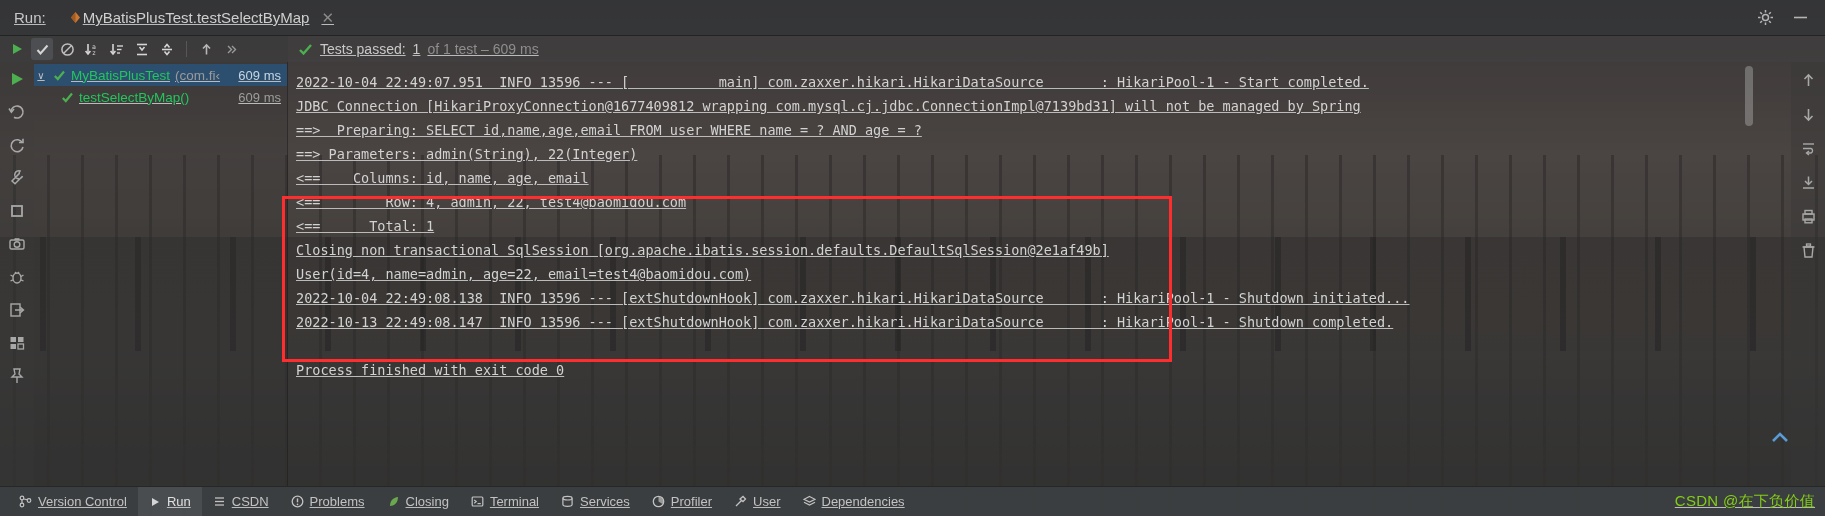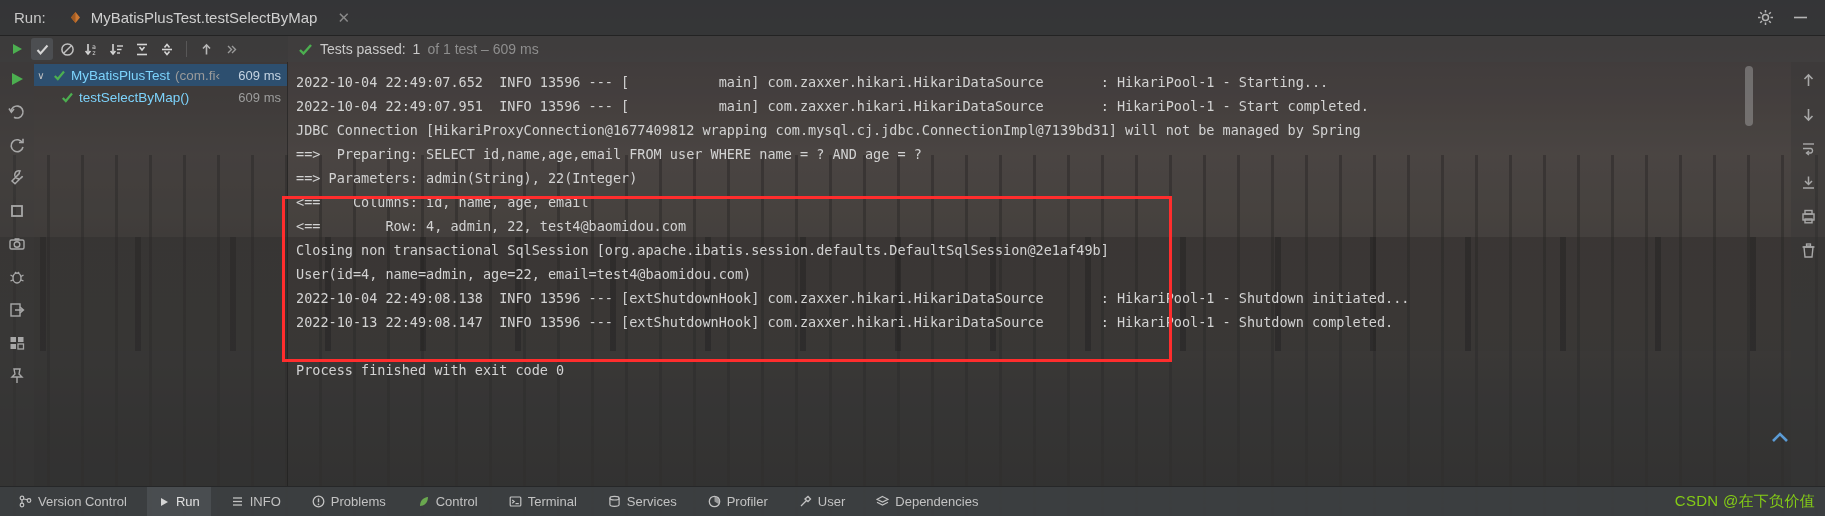--- a/index.html
+++ b/index.html
@@ -47,33 +47,33 @@
         rgba(20,16,14,0.5) 40px, rgba(20,16,14,0.5) 46px,
         rgba(20,16,14,0.0) 46px, rgba(20,16,14,0.0) 95px),
       linear-gradient(to bottom, rgba(30,24,22,0.35), rgba(30,24,22,0.05));
   }
   .veil {
     position:absolute; inset:0;
     background:rgba(43,43,43,0.60);
     z-index:1;
   }
 
-  .root { position:relative; z-index:2; width:1825px; height:516px; display:flex; flex-direction:column; }
+  .root { position:relative; z-index:2; width:1825px; height:516px; display:flex; flex-direction:column;text-decoration:underline; }
 
   
   .run-header {
     height:36px; min-height:36px;
     display:flex; align-items:center;
     padding-left:14px;
     background:rgba(49,51,53,0.72);
     border-bottom:1px solid rgba(20,20,20,0.55);
     position:relative;
   }
   .run-label { font-size:15px; color:#c8c8c8; margin-right:22px; }
-  .run-tab { display:flex; align-items:center; gap:8px; }
+  .run-tab { display:flex; align-items:center; }
   .run-tab-title { font-size:15px; color:#cfcfcf; }
   .tab-close {
     font-size:15px; color:#8a8a8a; margin-left:12px; cursor:pointer;
     line-height:1;
   }
   .hdr-right { margin-left:auto; display:flex; align-items:center; gap:18px; padding-right:16px; }
   .hdr-icon { color:#b4b4b4; display:flex; align-items:center; }
 
   
   .toolbar-row { display:flex; height:26px; min-height:26px; background:rgba(60,60,60,0.55); }
@@ -113,21 +113,21 @@
     padding-top:2px;
     overflow:hidden;
   }
   .tree-row {
     height:22px; display:flex; align-items:center; gap:5px;
     padding-right:6px; font-size:13.5px; cursor:pointer; white-space:nowrap;
   }
   .tree-row.selected { background:#2d4f6f; }
   .tree-row .chev { width:14px; text-align:center; color:#c0c0c0; font-size:10px; }
   .tree-row .indent { width:22px; }
-  .tree-label { color:#7dd3fc; overflow:hidden; text-overflow:clip; }
+  .tree-label { color:#22c55e; overflow:hidden; text-overflow:clip; }
   .tree-pkg { color:#9a9a9a; }
   .tree-time { margin-left:auto; font-size:13px; color:#9d9d9d; padding-left:6px; }
   .tree-row.selected .tree-time { color:#c5d4e2; }
 
   
   .console {
     flex:1; position:relative; overflow:hidden;
     font-family:"DejaVu Sans Mono", monospace;
     font-size:13.5px;
     line-height:24px;
@@ -161,21 +161,21 @@
   }
   .scroll-thumb {
     position:absolute; right:2px; top:4px; width:8px; height:60px;
     background:rgba(170,170,170,0.45); border-radius:4px; cursor:pointer;
   }
 
   
   .statusbar {
     height:30px; min-height:30px;
     display:flex; align-items:center;
-    gap:9px;
+    gap:0px;
     background:rgba(60,63,65,0.92);
     border-top:1px solid rgba(25,25,25,0.6);
     padding-left:8px;
     position:relative;
   }
   .sb-item {
     display:flex; align-items:center; gap:6px;
     padding:0 11px; height:30px; font-size:13px; color:#c2c2c2; cursor:pointer;
   }
   .sb-item.active { background:rgba(90,95,100,0.45); color:#e0e0e0;justify-content:space-between; }
@@ -401,27 +401,27 @@
           <svg width="13" height="13" viewBox="0 0 13 13">
               <path d="M1.8 7 L4.8 10 L11 2.5" fill="none" stroke="#4caf50" stroke-width="2.2"></path>
             </svg>
         </span>
         <span class="tree-label">testSelectByMap()</span>
         <span class="tree-time">609 ms</span>
       </div>
     </div>
 
     <div class="console">
-      <div class="cline">2022-10-04 22:49:07.652  INFO 13596 --- [           main] com.zaxxer.hikari.HikariDataSource       : HikariPool-1 - Starting...</div>
       <div class="cline">2022-10-04 22:49:07.951  INFO 13596 --- [           main] com.zaxxer.hikari.HikariDataSource       : HikariPool-1 - Start completed.</div>
       <div class="cline">JDBC Connection [HikariProxyConnection@1677409812 wrapping com.mysql.cj.jdbc.ConnectionImpl@7139bd31] will not be managed by Spring</div>
       <div class="cline">==&gt;  Preparing: SELECT id,name,age,email FROM user WHERE name = ? AND age = ?</div>
       <div class="cline">==&gt; Parameters: admin(String), 22(Integer)</div>
       <div class="cline">&lt;==    Columns: id, name, age, email</div>
       <div class="cline">&lt;==        Row: 4, admin, 22, test4@baomidou.com</div>
+      <div class="cline">&lt;==      Total: 1</div>
       <div class="cline">Closing non transactional SqlSession [org.apache.ibatis.session.defaults.DefaultSqlSession@2e1af49b]</div>
       <div class="cline">User(id=4, name=admin, age=22, email=test4@baomidou.com)</div>
       <div class="cline">2022-10-04 22:49:08.138  INFO 13596 --- [extShutdownHook] com.zaxxer.hikari.HikariDataSource       : HikariPool-1 - Shutdown initiated...</div>
       <div class="cline">2022-10-13 22:49:08.147  INFO 13596 --- [extShutdownHook] com.zaxxer.hikari.HikariDataSource       : HikariPool-1 - Shutdown completed.</div>
       <div class="blank"></div>
       <div class="cline">Process finished with exit code 0</div>
 
       <div class="scroll-track">
         <div class="scroll-thumb"></div>
       </div>
@@ -506,39 +506,39 @@
     <div class="sb-item">
       <span>
         <svg width="13" height="13" viewBox="0 0 13 13">
           <g stroke="#c2c2c2" stroke-width="1.3">
             <line x1="2" y1="3" x2="11" y2="3"></line>
               <line x1="2" y1="6.5" x2="11" y2="6.5"></line>
               <line x1="2" y1="10" x2="11" y2="10"></line>
           </g>
         </svg>
       </span>
-      <span>INFO</span>
+      <span>CSDN</span>
     </div>
     <div class="sb-item">
       <span>
         <svg width="13" height="13" viewBox="0 0 13 13">
           <circle cx="6.5" cy="6.5" r="5.3" fill="none" stroke="#c2c2c2" stroke-width="1.3"></circle>
           <line x1="6.5" y1="3.4" x2="6.5" y2="7.3" stroke="#c2c2c2" stroke-width="1.4"></line>
           <circle cx="6.5" cy="9.4" r="0.8" fill="#c2c2c2"></circle>
         </svg>
       </span>
       <span>Problems</span>
     </div>
     <div class="sb-item">
       <span>
         <svg width="13" height="13" viewBox="0 0 13 13">
           <path d="M11 2 C11 8 7 11 3 11 C3 6 6 2.5 11 2 Z" fill="#6aa84f"></path>
         </svg>
       </span>
-      <span>Control</span>
+      <span>Closing</span>
     </div>
     <div class="sb-item">
       <span>
         <svg width="13" height="13" viewBox="0 0 13 13">
           <rect x="1.2" y="2" width="10.6" height="9" rx="1" fill="none" stroke="#c2c2c2" stroke-width="1.2"></rect>
           <path d="M3.2 5 L5.2 6.6 L3.2 8.2" fill="none" stroke="#c2c2c2" stroke-width="1.2"></path>
           <line x1="6.5" y1="8.6" x2="9.8" y2="8.6" stroke="#c2c2c2" stroke-width="1.2"></line>
         </svg>
       </span>
       <span>Terminal</span>

